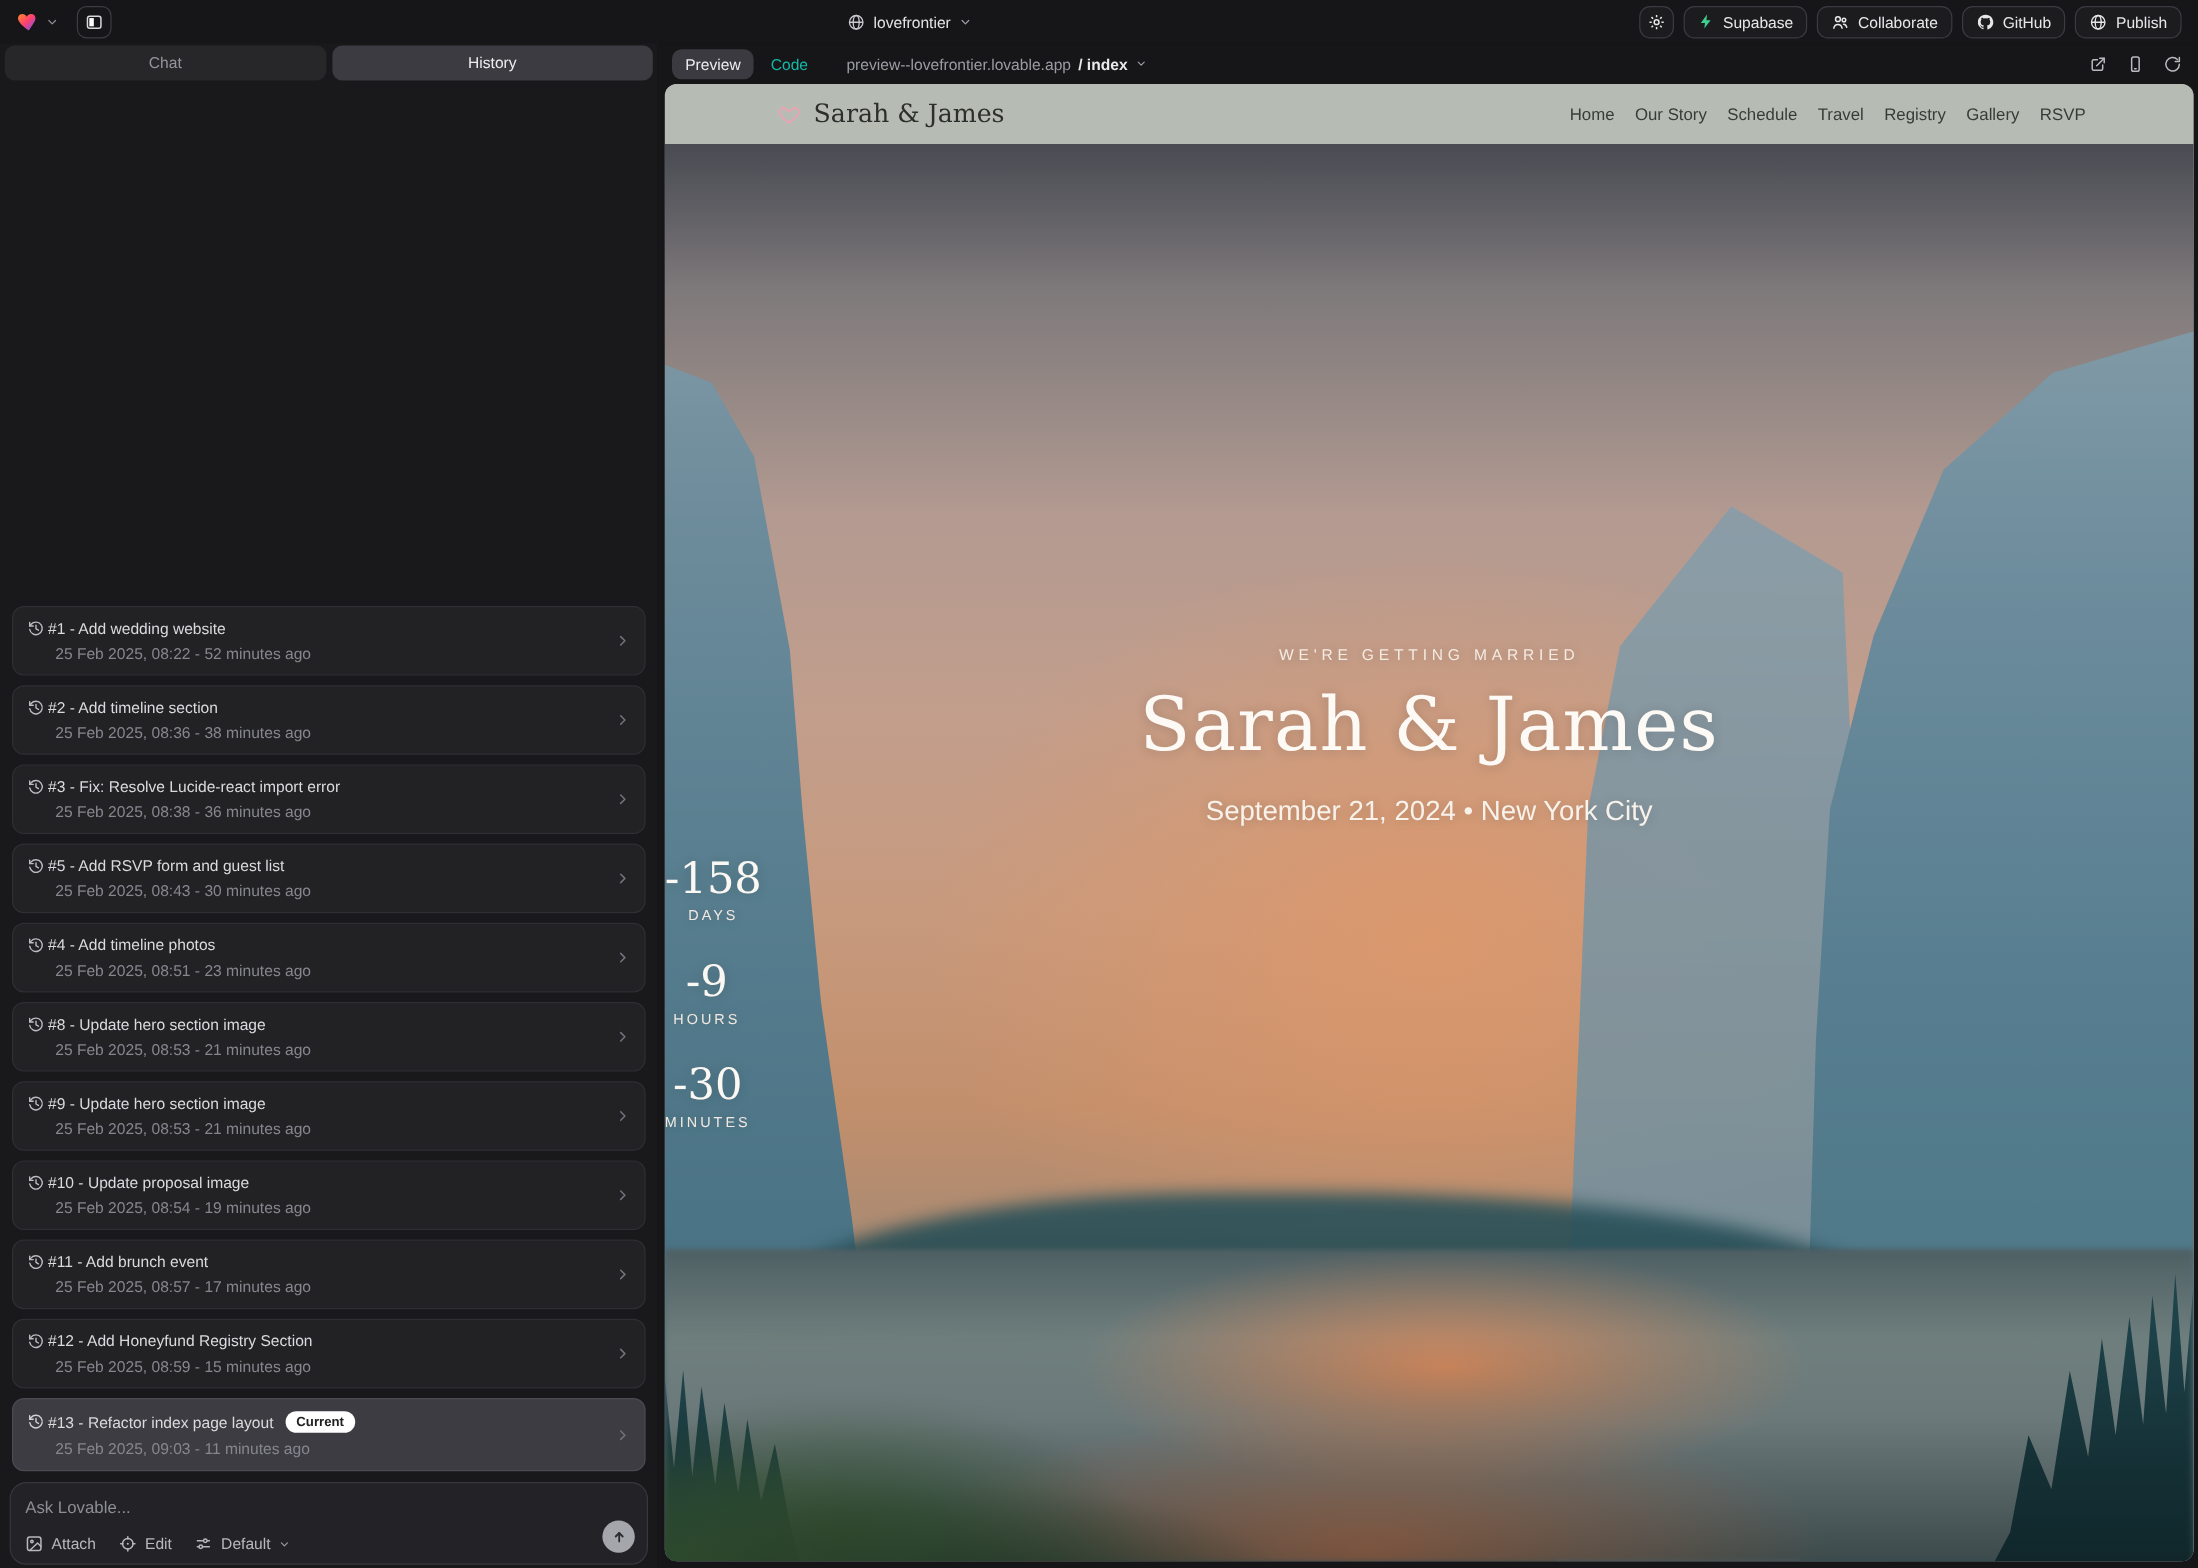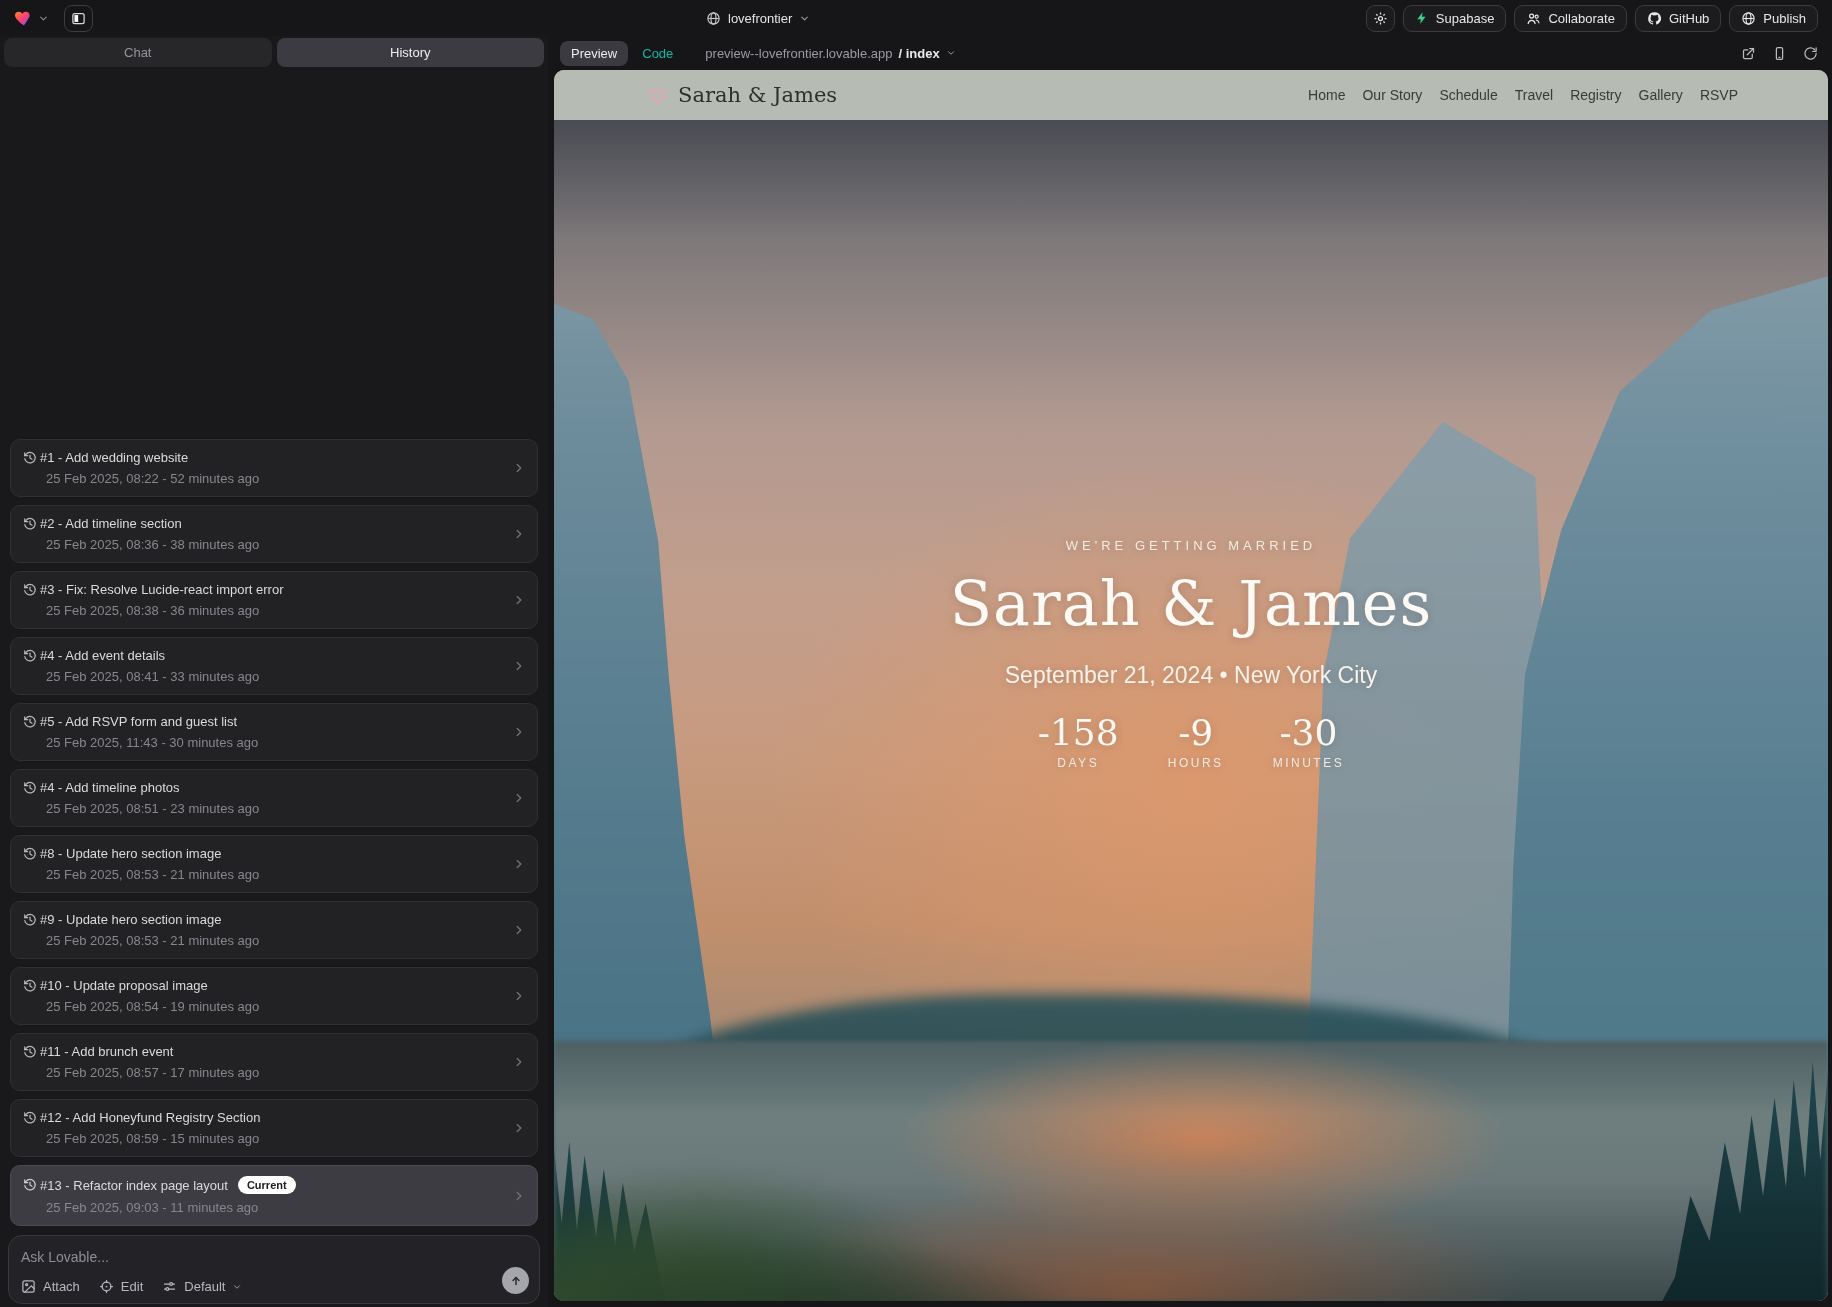--- a/index.html
+++ b/index.html
@@ -100,21 +100,21 @@
       radial-gradient(60% 80% at 30% 80%, #3f6138, rgba(63,97,56,0) 70%),
       radial-gradient(50% 70% at 8% 95%, #4d7a3f, rgba(77,122,63,0) 70%),
       radial-gradient(70% 60% at 45% 100%, #2c4a30, rgba(44,74,48,0) 70%); }
   .l-vignette { inset:0; background:linear-gradient(180deg, rgba(8,16,18,0) 84%, rgba(8,16,18,.38) 100%); }
 
   
   .hero-content { position:absolute; top:468px; left:0; right:0; text-align:center; z-index:10; color:#fff; text-shadow:0 1px 10px rgba(20,20,25,.18); }
   .eyebrow { font-size:13px; letter-spacing:4px; color:#f4ebe3; font-weight:500; }
   .hero-title { font-family:"DejaVu Serif", serif; font-size:62px; font-weight:500; letter-spacing:1px; color:#fdfaf6; margin-top:14px; }
   .dateline { font-size:23px; color:#f8f2ea; margin-top:22px; }
-  .countdown { display:flex; justify-content:center; align-items:flex-start; gap:42px; margin-top:26px; }
+  .countdown { display:flex; justify-content:center; align-items:flex-start; gap:31px; margin-top:26px;flex-direction:column; }
   .cd { min-width:70px; }
   .cd-val { font-family:"DejaVu Serif", serif; font-size:36px; color:#fbf7f2; line-height:1; }
   .cd-label { font-size:12px; letter-spacing:2.5px; color:#f1e9e1; margin-top:5px; }
 
   svg { display:block; }
 </style>
 </head>
 <body>
 
 <div class="app">
@@ -280,41 +280,23 @@
       </div>
       <div class="hist-card">
         <div class="hc-row">
             <span class="icn">
               <svg width="14" height="14" viewBox="0 0 24 24" fill="none" stroke="#bcbcc2" stroke-width="2" stroke-linecap="round" stroke-linejoin="round">
                 <path d="M3 3v5h5"></path>
                 <path d="M3.05 13a9 9 0 1 0 2-7.4L3 8"></path>
                 <path d="M12 7v5l3.5 2"></path>
               </svg>
             </span>
-            <span class="hc-title">#4 - Add event details</span>
-          </div>
-        <div class="hc-time">25 Feb 2025, 08:41 - 33 minutes ago</div>
-        <span class="hc-chev">
-            <svg width="14" height="14" viewBox="0 0 24 24" fill="none" stroke="currentColor" stroke-width="2.2" stroke-linecap="round" stroke-linejoin="round">
-              <polyline points="9 6 15 12 9 18"></polyline>
-            </svg>
-          </span>
-      </div>
-      <div class="hist-card">
-        <div class="hc-row">
-            <span class="icn">
-              <svg width="14" height="14" viewBox="0 0 24 24" fill="none" stroke="#bcbcc2" stroke-width="2" stroke-linecap="round" stroke-linejoin="round">
-                <path d="M3 3v5h5"></path>
-                <path d="M3.05 13a9 9 0 1 0 2-7.4L3 8"></path>
-                <path d="M12 7v5l3.5 2"></path>
-              </svg>
-            </span>
             <span class="hc-title">#5 - Add RSVP form and guest list</span>
           </div>
-        <div class="hc-time">25 Feb 2025, 11:43 - 30 minutes ago</div>
+        <div class="hc-time">25 Feb 2025, 08:43 - 30 minutes ago</div>
         <span class="hc-chev">
             <svg width="14" height="14" viewBox="0 0 24 24" fill="none" stroke="currentColor" stroke-width="2.2" stroke-linecap="round" stroke-linejoin="round">
               <polyline points="9 6 15 12 9 18"></polyline>
             </svg>
           </span>
       </div>
       <div class="hist-card">
         <div class="hc-row">
             <span class="icn">
               <svg width="14" height="14" viewBox="0 0 24 24" fill="none" stroke="#bcbcc2" stroke-width="2" stroke-linecap="round" stroke-linejoin="round">

